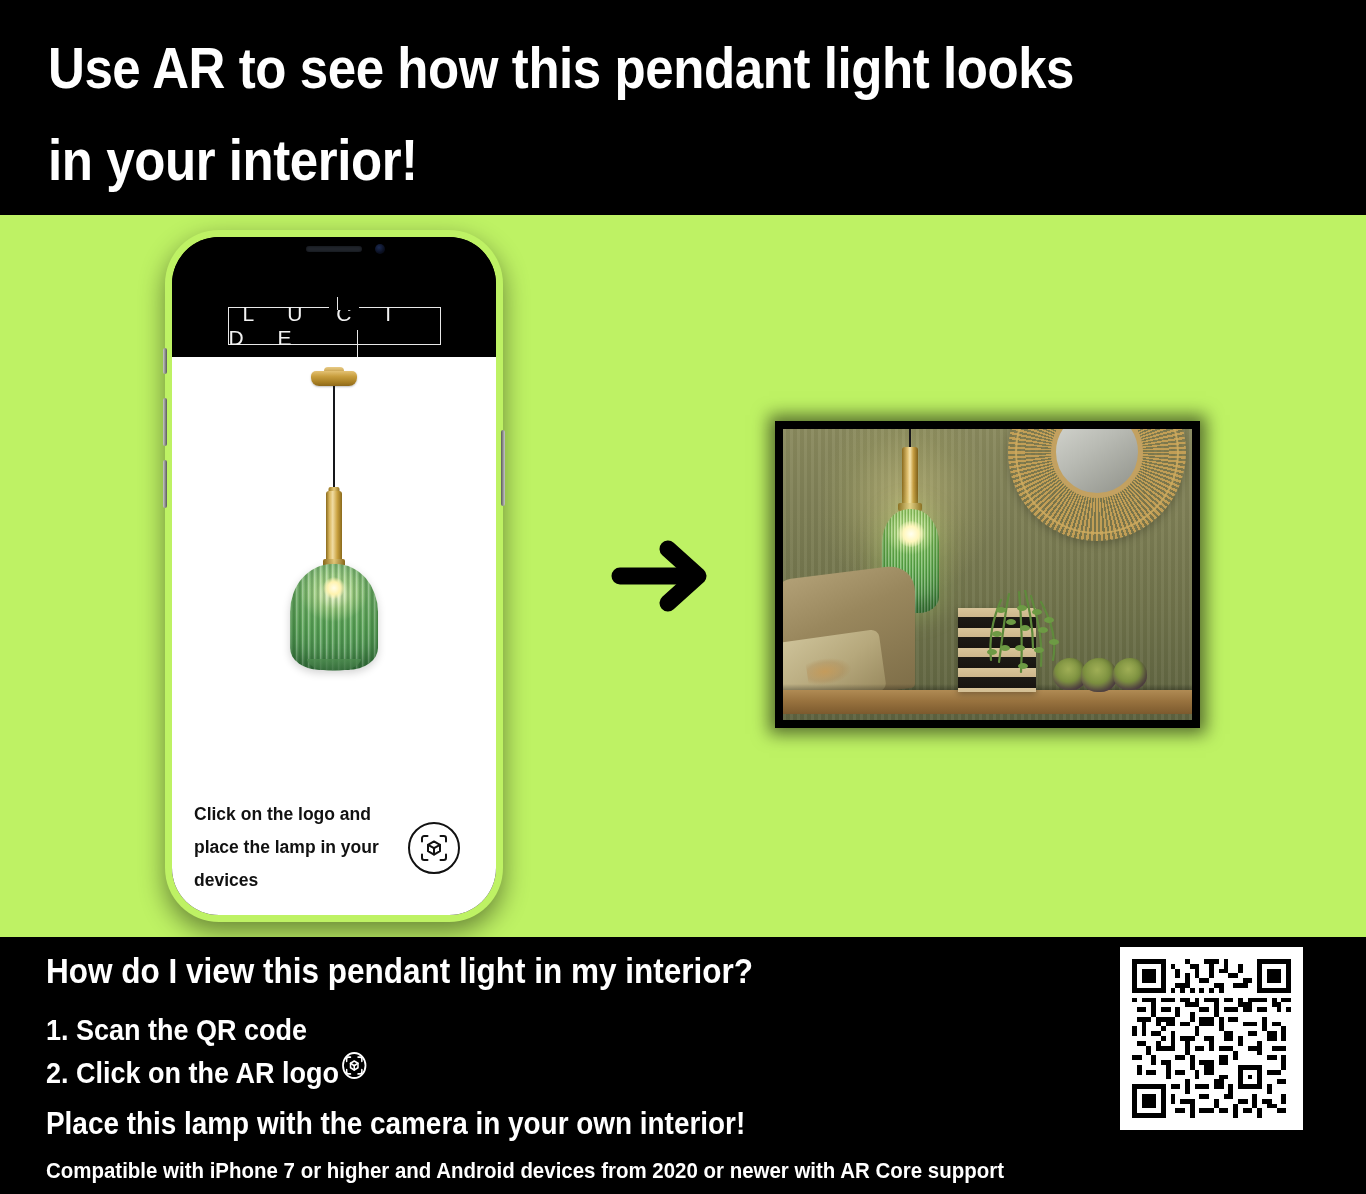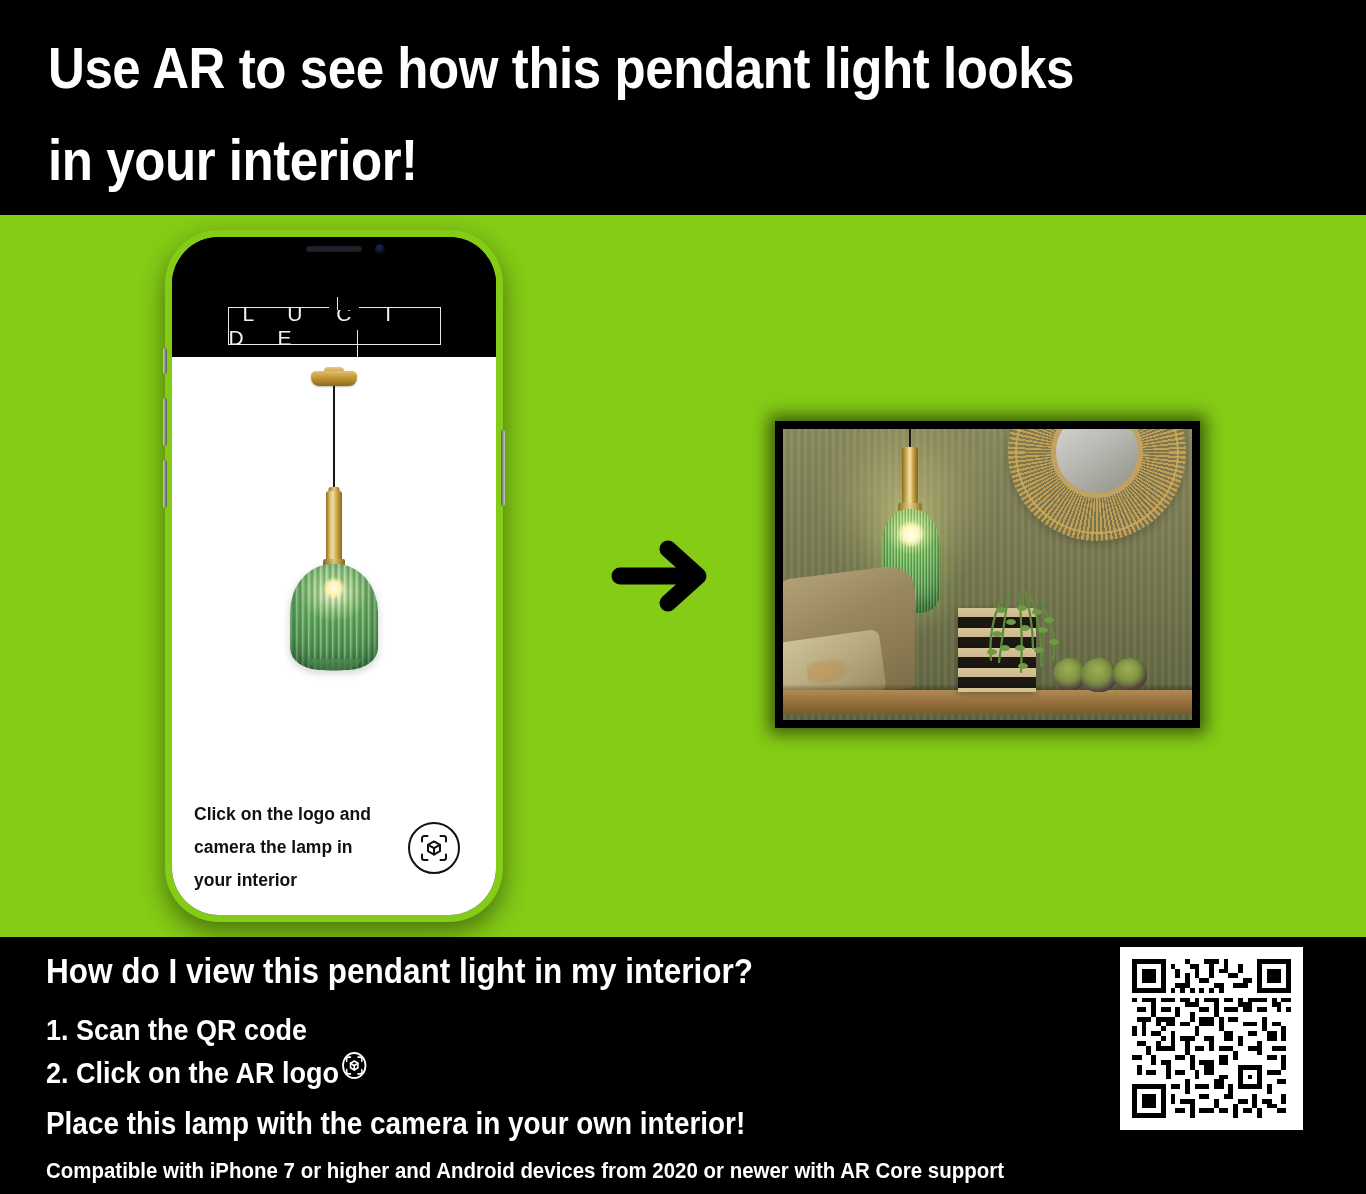--- a/index.html
+++ b/index.html
@@ -22,21 +22,21 @@
     line-height:92px;
     letter-spacing:-0.5px;
     transform:scaleX(0.88);
     transform-origin:left top;
     white-space:pre-line;
   }
 
   
   .stage{
     position:absolute; left:0; top:215px; width:1366px; height:722px;
-    background:#84cc16;
+    background:#bef264;
   }
 
   
   .phone{
     position:absolute; left:165px; top:15px;
     width:338px; height:692px;
     border-radius:54px;
     background:linear-gradient(100deg,#9a9a9a 0%,#ララ 0%,#2e2e2e 6%,#6e6e6e 12%,#1d1d1d 22%,#141414 50%,#1b1b1b 76%,#707070 90%,#2b2b2b 97%,#8d8d8d 100%);
     box-shadow:0 10px 26px rgba(0,0,0,.45);
     padding:7px;
@@ -380,21 +380,21 @@
           <span class="lamp-cord"></span>
           <span class="lamp-stem-cap"></span>
           <span class="lamp-stem"></span>
           <span class="lamp-collar"></span>
           <span class="lamp-glass"></span>
           <span class="lamp-bulb"></span>
           <span class="lamp-base"></span>
         </div>
 
         <div class="phone-caption">
-          <div class="phone-caption-text">Click on the logo and camera the lamp in your interior</div>
+          <div class="phone-caption-text">Click on the logo and place the lamp in your devices</div>
           <div class="ar-badge">
             <svg class="cube" width="30" height="30" viewBox="0 0 30 30">
               <g fill="none" stroke="#111" stroke-width="2" stroke-linecap="round" stroke-linejoin="round">
                 <path d="M3 8.5V5.2A2.2 2.2 0 0 1 5.2 3H8.5"></path>
                 <path d="M21.5 3h3.3A2.2 2.2 0 0 1 27 5.2v3.3"></path>
                 <path d="M27 21.5v3.3a2.2 2.2 0 0 1-2.2 2.2h-3.3"></path>
                 <path d="M8.5 27H5.2A2.2 2.2 0 0 1 3 24.8v-3.3"></path>
                 <path d="M15 8.4l6 3.4v6.4l-6 3.4-6-3.4v-6.4z"></path>
                 <path d="M9 11.8l6 3.4 6-3.4"></path>
                 <path d="M15 15.2v6.4"></path>

